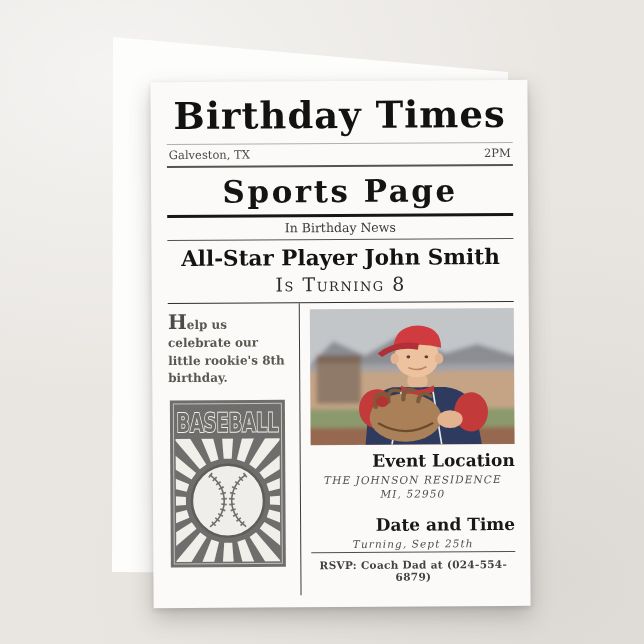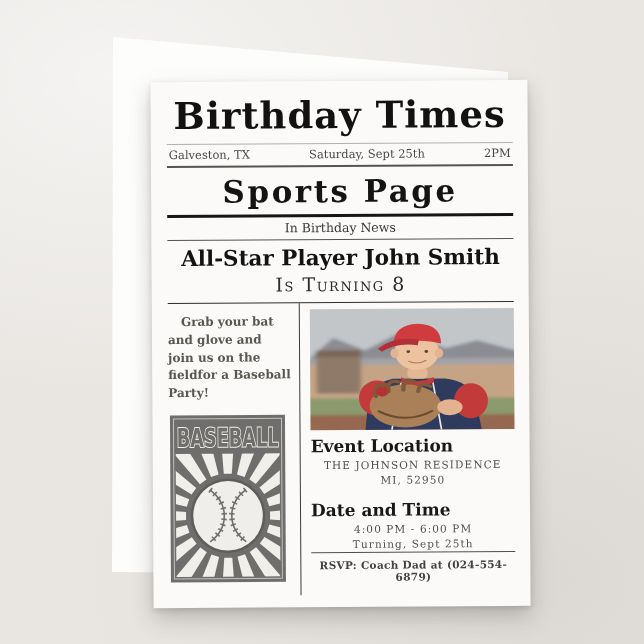--- a/index.html
+++ b/index.html
@@ -55,57 +55,56 @@
   .col-right{flex:1;min-width:0;box-sizing:border-box;padding:6px 0 0 10px;
     display:flex;flex-direction:column;}
 
   .article{margin:0;font-size:12px;font-weight:bold;color:#5a5751;line-height:1.48;}
   .article.indent{margin-top:2px;text-indent:13px;}
   .dropcap{font-size:20px;line-height:1;color:#4d4b46;}
 
   .poster{display:block;margin-top:11px;}
   .photo{display:block;width:100%;height:152px;}
 
-  .detail-heading{margin:7px 0 2px;text-align:left;font-size:17px;font-weight:bold;
+  .detail-heading{margin:7px 0 2px;text-align:right;font-size:17px;font-weight:bold;
     color:#181817;line-height:1.1;}
   .detail-heading.second{margin-top:14px;}
   .detail-line{margin:0;text-align:center;font-size:10.5px;letter-spacing:1.1px;
-    color:#514f4b;line-height:1.4;}
+    color:#514f4b;line-height:1.4;font-style:italic;}
   .rsvp{margin-top:auto;border-top:1.5px solid #514f4b;text-align:center;
     font-size:10.5px;font-weight:bold;color:#454340;letter-spacing:.3px;
     padding:6px 0 2px;}
 </style>
 </head>
 <body>
 
 <div class="scene">
 
   <div class="back-sheet"></div>
 
   <div class="card">
 
     <h1 class="masthead">Birthday Times</h1>
 
     <div class="dateline">
       <span>Galveston, TX</span>
-      <span>Saturday, Sept 25th</span>
       <span>2PM</span>
     </div>
 
     <div class="section-title">Sports Page</div>
     <div class="rule-thick"></div>
     <div class="kicker">In Birthday News</div>
 
     <h2 class="headline">All-Star Player John Smith</h2>
     <h3 class="subhead">Is Turning 8</h3>
 
     <div class="columns">
 
       <div class="col-left">
-        <p class="article indent">Grab your bat and glove and join us on the fieldfor a Baseball Party!</p>
+        <p class="article"><span class="dropcap">H</span><span>elp us celebrate our little rookie's 8th birthday.</span></p>
 
         <svg class="poster" width="118" height="170" viewBox="0 0 118 170">
           <rect x="1.5" y="1.5" width="115" height="167" fill="#6f6e6c"></rect>
           <rect x="5" y="5" width="108" height="160" fill="none" stroke="#d8d6d0" stroke-width="1" opacity="0.8"></rect>
           <clipPath id="rayclip">
               <rect x="7" y="40" width="104" height="123"></rect>
             </clipPath>
           <g id="rays" clip-path="url(#rayclip)" fill="#f1efe9">
               <polygon points="-4,-42 4,-42 7.5,-90 -7.5,-90" transform="translate(59 102) rotate(0)"></polygon>
               <polygon points="-4,-42 4,-42 7.5,-90 -7.5,-90" transform="translate(59 102) rotate(18)"></polygon>
@@ -177,20 +176,19 @@
             <circle cx="68" cy="104" r="6" fill="#b23333"></circle>
             <ellipse cx="132" cy="124" rx="12" ry="10" fill="#e3b28e"></ellipse>
           </g>
         </svg>
 
         <h4 class="detail-heading">Event Location</h4>
         <p class="detail-line">THE JOHNSON RESIDENCE</p>
         <p class="detail-line">MI, 52950</p>
 
         <h4 class="detail-heading second">Date and Time</h4>
-        <p class="detail-line">4:00 PM - 6:00 PM</p>
         <p class="detail-line">Turning, Sept 25th</p>
 
         <p class="rsvp">RSVP: Coach Dad at (024-554-6879)</p>
       </div>
     </div>
   </div>
 </div>
 
 </body></html>

